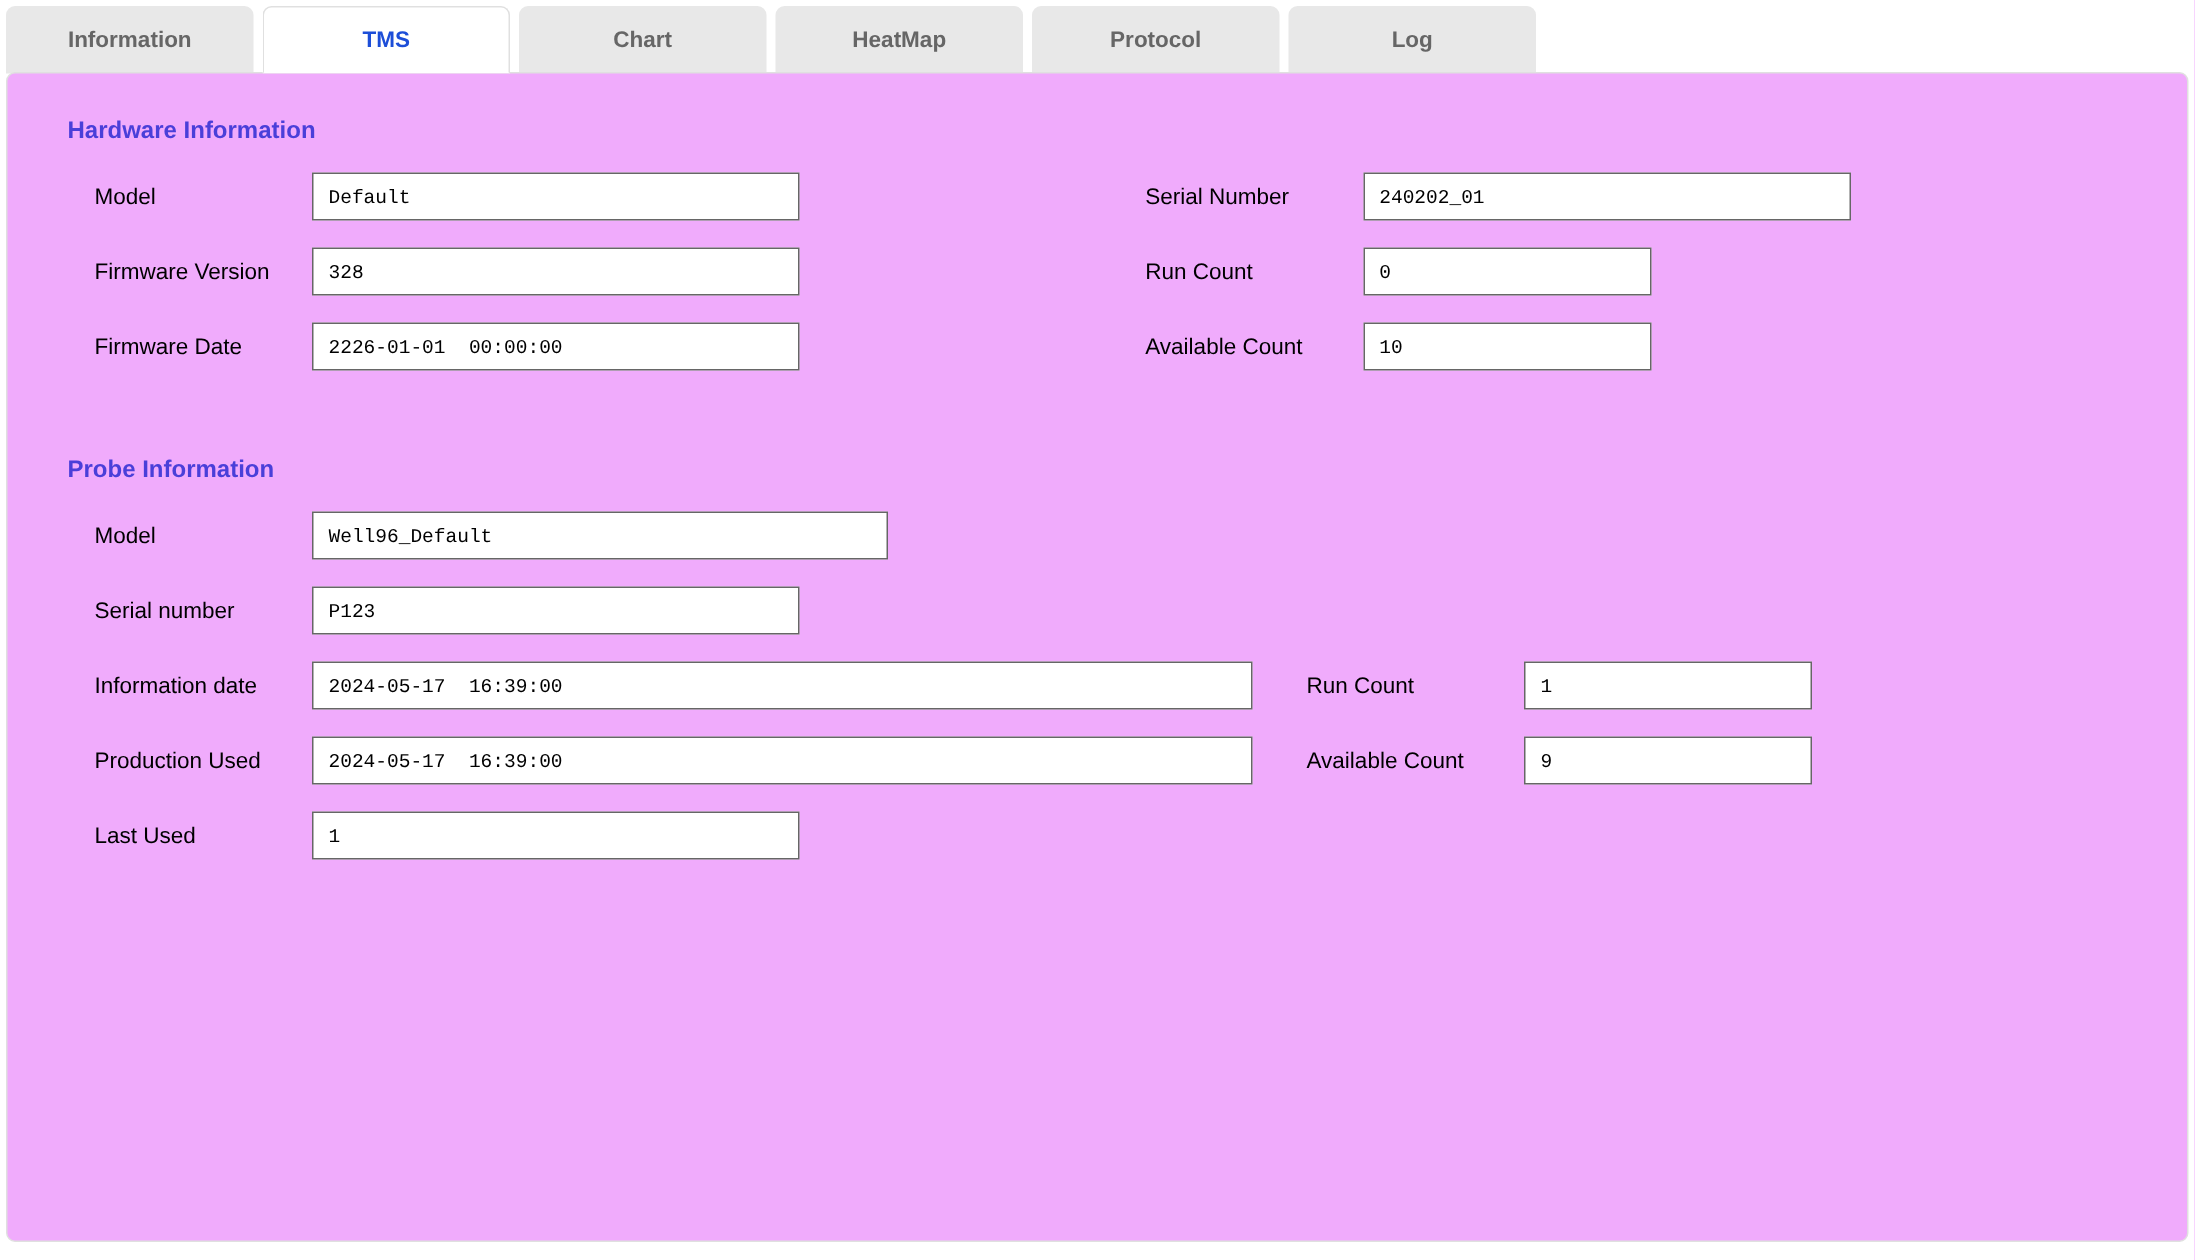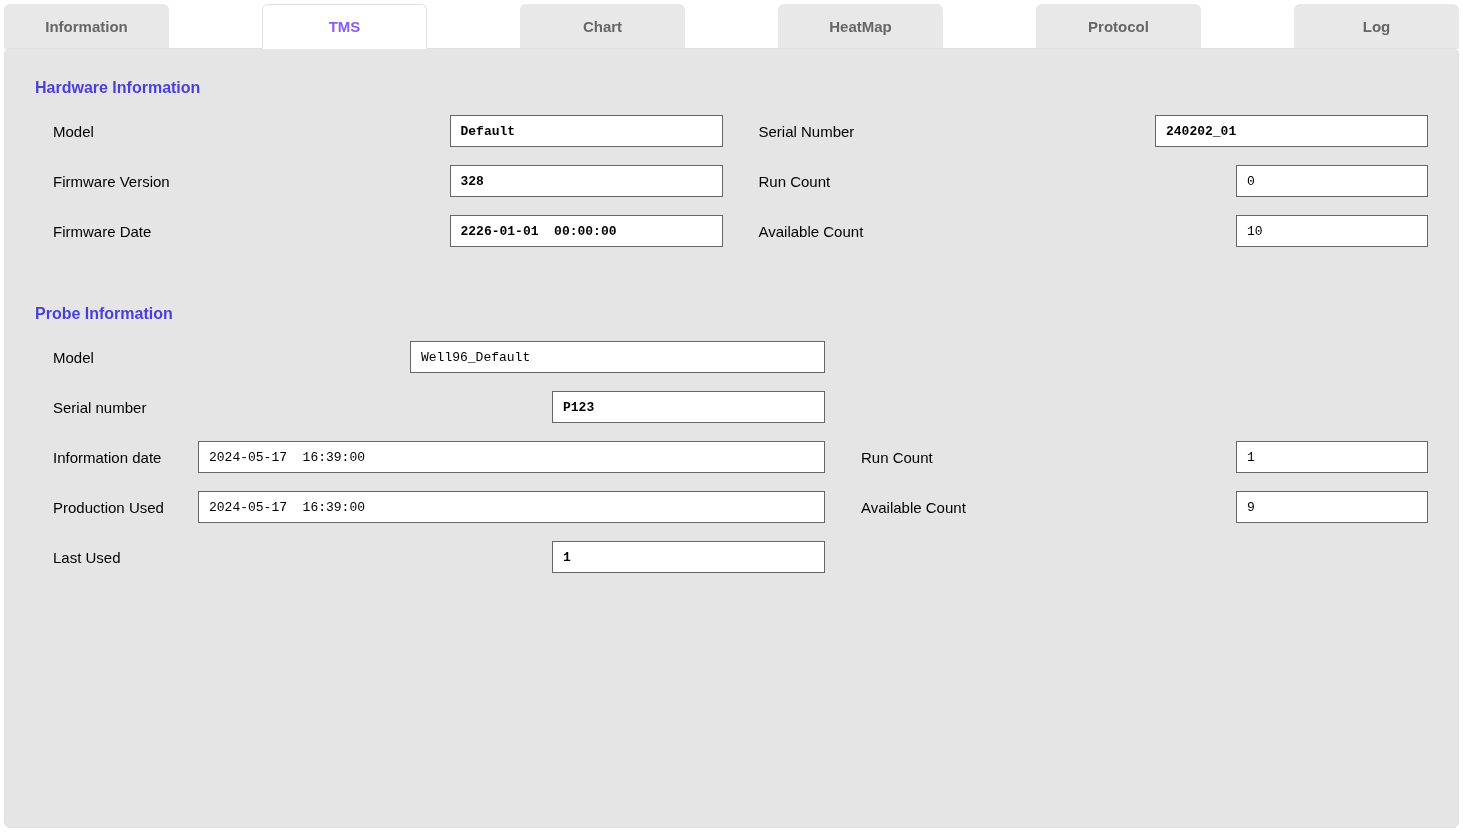--- a/index.html
+++ b/index.html
@@ -1,19 +1,18 @@
 <!DOCTYPE html>
 <html><head>
   <meta charset="utf-8">
   <style>
     * {
       box-sizing: border-box;
       margin: 0;
       padding: 0;
-      justify-content: space-between;
     }
     body {
       font-family: Arial, sans-serif;
       background: #ffffff;
       padding: 4px;
       font-size: 15px;
       color: #333;
     }
     .tabs {
       display: flex;
@@ -27,35 +26,35 @@
       border-radius: 6px 6px 0 0;
       font-weight: bold;
       font-size: 15px;
       cursor: pointer;
       min-width: 165px;
       text-align: center;
       border: none;
     }
     .tab.active {
       background: #ffffff;
-      color: #8b5cf6;
+      color: #1d4ed8;
       border: 1px solid #e0e0e0;
       border-bottom: 1px solid #fff;
       position: relative;
       z-index: 2;
     }
     .content {
       border: 1px solid #e0e0e0;
       border-radius: 6px;
       margin-top: -1px;
-      padding: 30px 30px 40px 30px;
+      padding: 30px 30px 40px 40px;
       min-height: 780px;
       position: relative;
       z-index: 1;
-      background: #e5e5e5;
+      background: #f0abfc;
     }
     .section-title {
       color: #4a3fd9;
       font-weight: bold;
       font-size: 16px;
       margin-bottom: 18px;
     }
     .section + .section {
       margin-top: 40px;
     }
@@ -80,23 +79,23 @@
     .field-input {
       border: 1px solid #666;
       padding: 7px 10px;
       font-size: 13px;
       background: #fff;
       font-family: "Courier New", monospace;
       color: #000;
       height: 32px;
       line-height: 16px;
     }
-    .w275 { width: 273px; font-weight: bold; }
+    .w275 { width: 325px; }
     .w192 { width: 192px; }
-    .w415 { width: 415px; }
+    .w415 { width: 384px; }
     .w520 { width: 627px; }
   </style>
 </head>
 <body>
 
 <div class="tabs">
   <button class="tab">Information</button>
   <button class="tab active">TMS</button>
   <button class="tab">Chart</button>
   <button class="tab">HeatMap</button>

